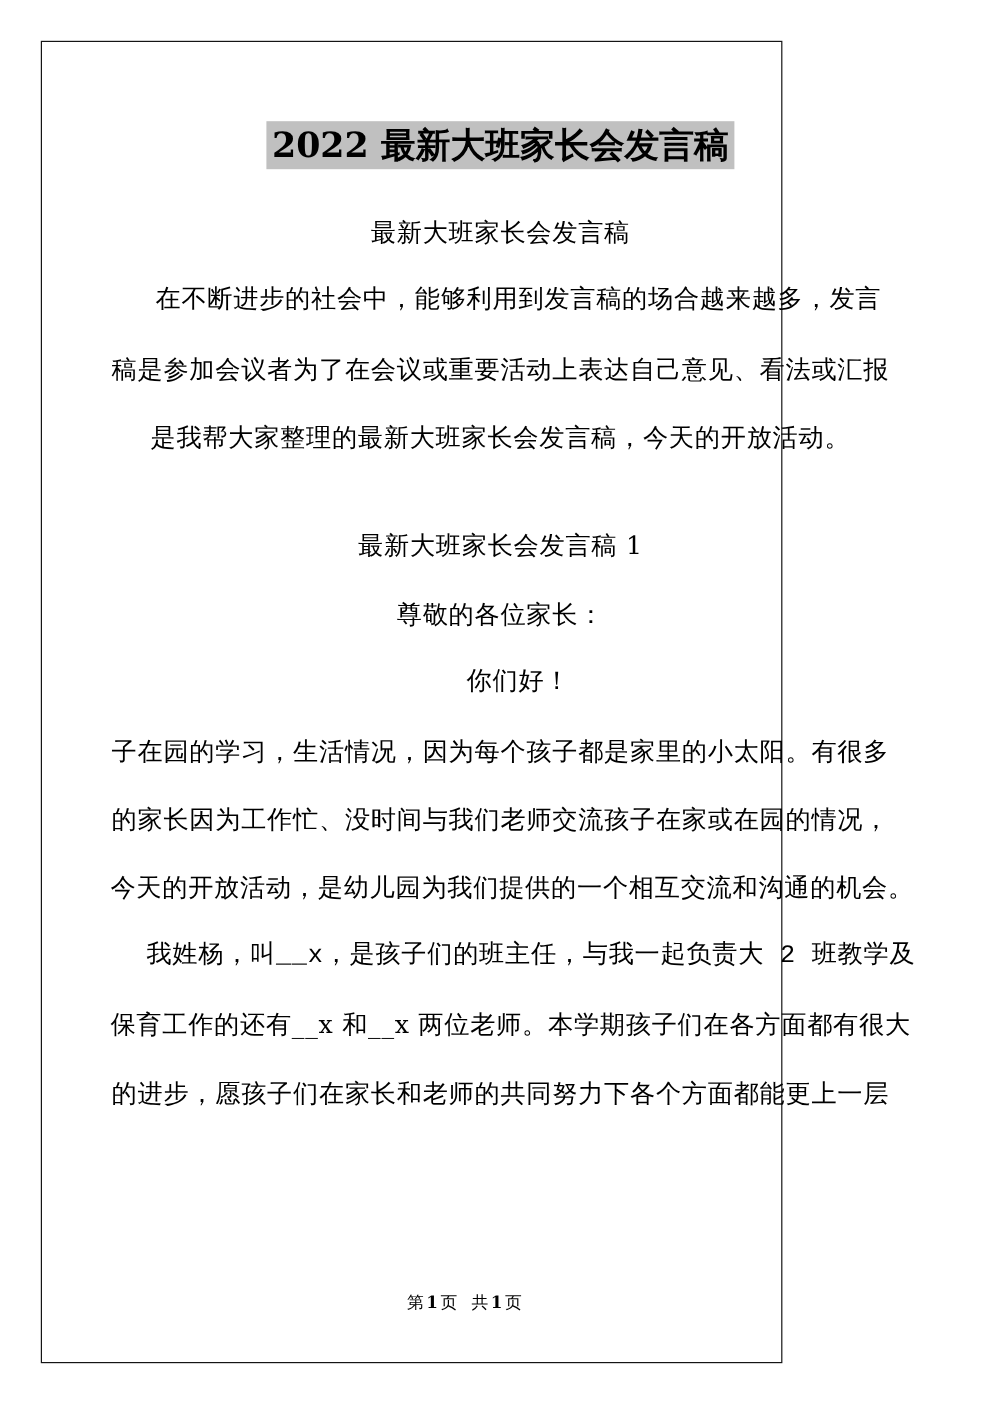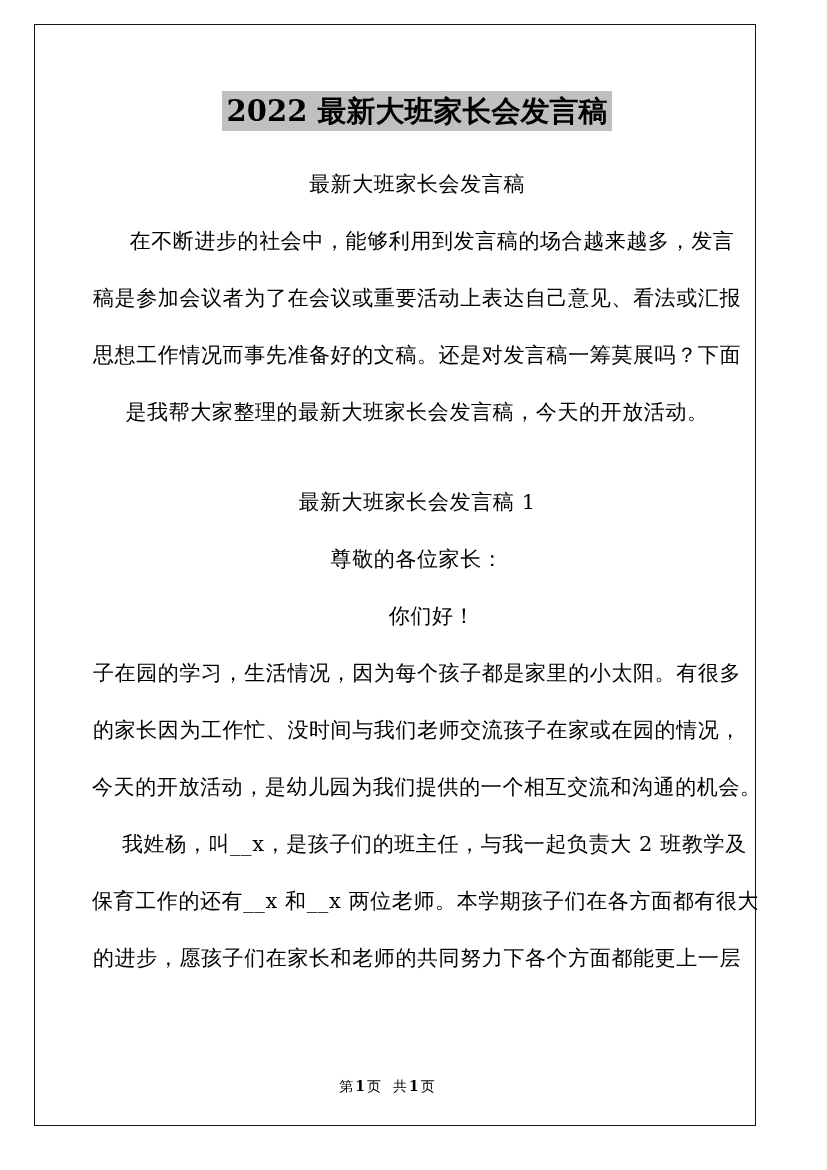--- a/index.html
+++ b/index.html
@@ -6,22 +6,22 @@
   html, body { background: #ffffff; }
   body {
     width: 827px; height: 1170px;
     position: relative;
     font-family: "DejaVu Serif", serif;
     color: #000000;
     overflow: hidden;
   }
   .page-border {
     position: absolute;
-    left: 34px; top: 24px;
-    width: 722px; height: 1102px;
+    left: 34px; top: 34px;
+    width: 618px; height: 1102px;
     border: 1px solid #141414;
     background: #ffffff;
   }
   .content {
     position: absolute;
     left: 57px; top: 0;
     width: 650px;
   }
   .doc-title {
     margin-top: 66px;
@@ -36,21 +36,21 @@
     padding: 0 5px;
   }
   .doc-body {
     margin-top: 25px;
     font-size: 21px;
     line-height: 57px;
     letter-spacing: 0.6px;
     text-align: center;
   }
   .line { white-space: pre; }
-  .line.indent { padding-left: 30px; }
+  .line.indent { padding-left: 30px; font-family: Liberation Mono, monospace; }
   .doc-footer {
     position: absolute;
     left: 34px; top: 1076px;
     width: 706px;
     text-align: center;
     font-size: 14px;
     line-height: 20px;
   }
   .doc-footer .num {
     font-weight: bold;
@@ -63,21 +63,20 @@
 
 <div class="page-border">
   <div class="content">
     <div class="doc-title">
       <span class="title-highlight">2022 最新大班家长会发言稿</span>
     </div>
     <div class="doc-body">
         <div class="line">最新大班家长会发言稿</div>
         <div class="line indent">在不断进步的社会中，能够利用到发言稿的场合越来越多，发言</div>
         <div class="line">稿是参加会议者为了在会议或重要活动上表达自己意见、看法或汇报</div>
-        <div class="line">思想工作情况而事先准备好的文稿。还是对发言稿一筹莫展吗？下面</div>
         <div class="line">是我帮大家整理的最新大班家长会发言稿，今天的开放活动。</div>
         <div class="line" style="margin-top: 33px;">最新大班家长会发言稿 1</div>
         <div class="line">尊敬的各位家长：</div>
         <div class="line indent">你们好！</div>
         <div class="line">子在园的学习，生活情况，因为每个孩子都是家里的小太阳。有很多</div>
         <div class="line">的家长因为工作忙、没时间与我们老师交流孩子在家或在园的情况，</div>
         <div class="line">今天的开放活动，是幼儿园为我们提供的一个相互交流和沟通的机会。</div>
         <div class="line indent">我姓杨，叫__x，是孩子们的班主任，与我一起负责大 2 班教学及</div>
         <div class="line">保育工作的还有__x 和__x 两位老师。本学期孩子们在各方面都有很大</div>
         <div class="line">的进步，愿孩子们在家长和老师的共同努力下各个方面都能更上一层</div>

